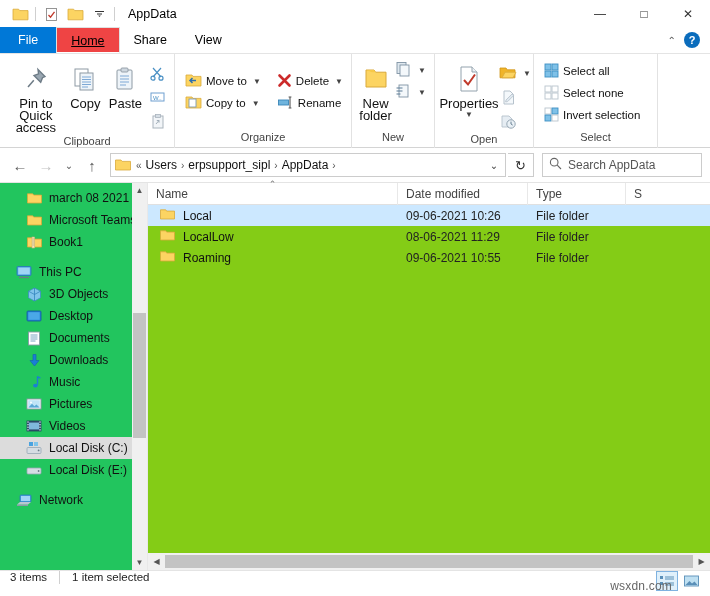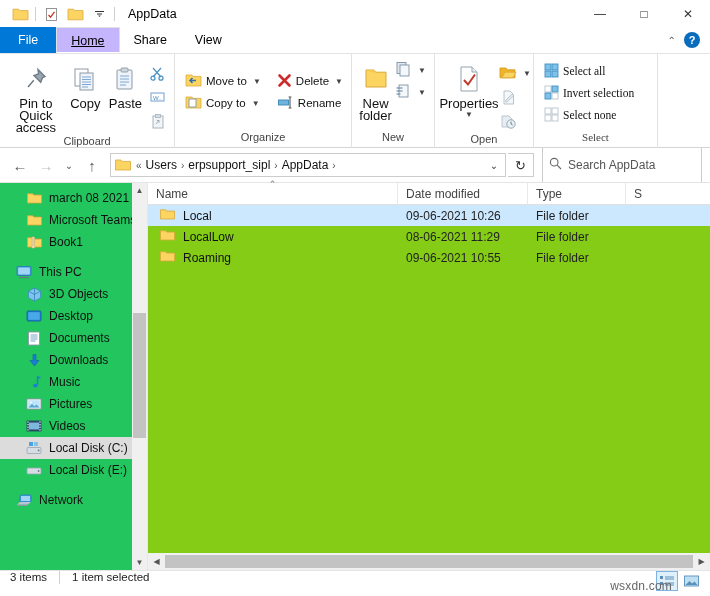--- a/index.html
+++ b/index.html
@@ -20,21 +20,21 @@
   .qat-btn { width:24px; height:22px; display:flex; align-items:center; justify-content:center; }
   .qat-sep { width:1px; height:14px; background:#cfcfcf; margin:0 3px; }
   .title-text { margin-left: 10px; font-size: 12.5px; color:#000; }
   .win-controls { margin-left:auto; display:flex; height:28px; }
   .win-btn { width:44px; height:28px; display:flex; align-items:center; justify-content:center; font-size:12px; color:#333; }
 
   
   .tabstrip { height:26px; display:flex; align-items:flex-end; background:#fff; border-bottom:1px solid #e4e4e4; position:relative;}
   .tab { padding: 0 14px; height: 26px; line-height:26px; font-size:12.5px; color:#000; }
   .tab.file { background:#0078d7; color:#ffffff; padding:0 18px; }
-  .tab.active { background:#c4b5fd; border:1px solid #e0e0e0; border-bottom:1px solid #fff;text-decoration:underline; }
+  .tab.active { background:#ef4444; border:1px solid #e0e0e0; border-bottom:1px solid #fff;text-decoration:underline; }
   .tab-right { margin-left:auto; display:flex; align-items:center; gap:8px; padding-right:10px; height:26px; }
   .chev-up { color:#555; font-size:10px; }
   .help-icon { width:16px; height:16px; border-radius:50%; background:#0a6cbc; color:#fff; font-size:11px;
                display:flex; align-items:center; justify-content:center; font-weight:bold; }
 
   
   .ribbon { height:94px; background:#ffffff; border-bottom:1px solid #d4d4d4; display:flex; position:relative; }
   .rgroup { display:flex; flex-direction:column; height:94px; border-right:1px solid #e2e2e2; position:relative; }
   .rgroup-body { flex:1; display:flex; align-items:flex-start; padding:4px 6px 0 6px; }
   .rgroup-label { height:18px; line-height:14px; text-align:center; font-size:11px; color:#444; }
@@ -56,21 +56,21 @@
   .navbtn.dim { color:#c3c3c3; }
   .navbtn.small { width:18px; font-size:10px; }
   .crumbbox { flex:1; height:24px; border:1px solid #cccccc; background:#fff; display:flex; align-items:center;
               padding:0 2px; margin-left:4px; min-width:0; }
   .crumb-folder { width:16px; height:14px; margin:0 4px 0 2px; }
   .crumb { font-size:12px; color:#111; padding:0 3px; white-space:nowrap; }
   .crumb-sep { color:#555; font-size:10px; padding:0 1px; }
   .crumb-dd { margin-left:auto; width:18px; text-align:center; color:#444; font-size:10px; }
   .refresh { width:26px; height:24px; border:1px solid #cccccc; border-left:none; display:flex; align-items:center;
              justify-content:center; color:#333; font-size:13px; }
-  .searchbox { width:160px; height:36px; border:1px solid #cccccc; margin-left:6px; display:flex; align-items:center;
+  .searchbox { width:160px; height:24px; border:1px solid #cccccc; margin-left:6px; display:flex; align-items:center;
                gap:6px; padding:0 6px; }
   .searchbox .ph { font-size:12px; color:#555; }
 
   
   .main { flex:1; display:flex; min-height:0; border-top:1px solid #e4e4e4; }
 
   
   .navpane { width:148px; position:relative; background:#22c55e; border-right:1px solid #e8e8e8; overflow:hidden; }
   .navlist { padding-top:4px; }
   .navitem { height:22px; display:flex; align-items:center; gap:7px; padding-left:16px; font-size:12px; color:#111; white-space:nowrap;}
@@ -355,55 +355,55 @@
                 <path d="M2 3h7l3 3v8H2z" fill="#e6edf3" stroke="#b6c2cc" stroke-width=".9"></path>
                 <circle cx="11" cy="11" r="4.2" fill="#eaf1f6" stroke="#97a7b4" stroke-width="1"></circle>
                 <path d="M11 8.6V11l1.7 1.1" stroke="#6b8295" stroke-width="1" fill="none"></path>
               </svg>
           </div>
         </div>
       </div>
       <div class="rgroup-label">Open</div>
     </div>
 
-    <div class="rgroup" style="width:124px; border-right:1px solid #e2e2e2;font-family:Liberation Serif, serif;">
+    <div class="rgroup" style="width:124px; border-right:1px solid #e2e2e2;">
       <div class="rgroup-body" style="padding-top:6px">
         <div class="smallcol" style="padding-top:0">
           <div class="smallbtn">
             <span>
               <svg width="15" height="15" viewBox="0 0 15 15">
                   <rect x="1" y="1" width="6" height="6" fill="#7fc1e8" stroke="#3e90c4" stroke-width=".9"></rect>
                   <rect x="8" y="1" width="6" height="6" fill="#7fc1e8" stroke="#3e90c4" stroke-width=".9"></rect>
                   <rect x="1" y="8" width="6" height="6" fill="#7fc1e8" stroke="#3e90c4" stroke-width=".9"></rect>
                   <rect x="8" y="8" width="6" height="6" fill="#7fc1e8" stroke="#3e90c4" stroke-width=".9"></rect>
                 </svg>
             </span>
             <span>Select all</span>
           </div>
           <div class="smallbtn">
             <span>
               <svg width="15" height="15" viewBox="0 0 15 15">
                   <rect x="1" y="1" width="6" height="6" fill="#fff" stroke="#b9c4cd" stroke-width=".9"></rect>
+                  <rect x="8" y="1" width="6" height="6" fill="#fff" stroke="#b9c4cd" stroke-width=".9"></rect>
+                  <rect x="1" y="8" width="6" height="6" fill="#fff" stroke="#b9c4cd" stroke-width=".9"></rect>
+                  <rect x="8" y="8" width="6" height="6" fill="#fff" stroke="#b9c4cd" stroke-width=".9"></rect>
+                </svg>
+            </span>
+            <span>Select none</span>
+          </div>
+          <div class="smallbtn">
+            <span>
+              <svg width="15" height="15" viewBox="0 0 15 15">
+                  <rect x="1" y="1" width="6" height="6" fill="#fff" stroke="#b9c4cd" stroke-width=".9"></rect>
                   <rect x="8" y="1" width="6" height="6" fill="#7fc1e8" stroke="#3e90c4" stroke-width=".9"></rect>
                   <rect x="1" y="8" width="6" height="6" fill="#7fc1e8" stroke="#3e90c4" stroke-width=".9"></rect>
                   <rect x="8" y="8" width="6" height="6" fill="#fff" stroke="#b9c4cd" stroke-width=".9"></rect>
                 </svg>
             </span>
             <span>Invert selection</span>
-          </div>
-          <div class="smallbtn">
-            <span>
-              <svg width="15" height="15" viewBox="0 0 15 15">
-                  <rect x="1" y="1" width="6" height="6" fill="#fff" stroke="#b9c4cd" stroke-width=".9"></rect>
-                  <rect x="8" y="1" width="6" height="6" fill="#fff" stroke="#b9c4cd" stroke-width=".9"></rect>
-                  <rect x="1" y="8" width="6" height="6" fill="#fff" stroke="#b9c4cd" stroke-width=".9"></rect>
-                  <rect x="8" y="8" width="6" height="6" fill="#fff" stroke="#b9c4cd" stroke-width=".9"></rect>
-                </svg>
-            </span>
-            <span>Select none</span>
           </div>
         </div>
       </div>
       <div class="rgroup-label">Select</div>
     </div>
   </div>
 
   <div class="addressbar">
     <div class="navbtn">←</div>
     <div class="navbtn dim">→</div>

